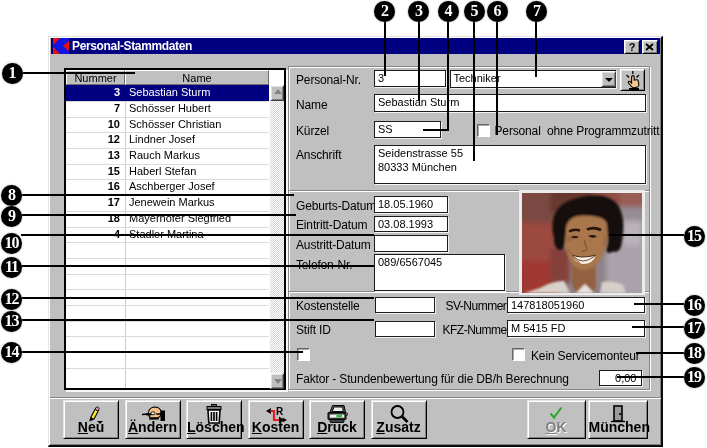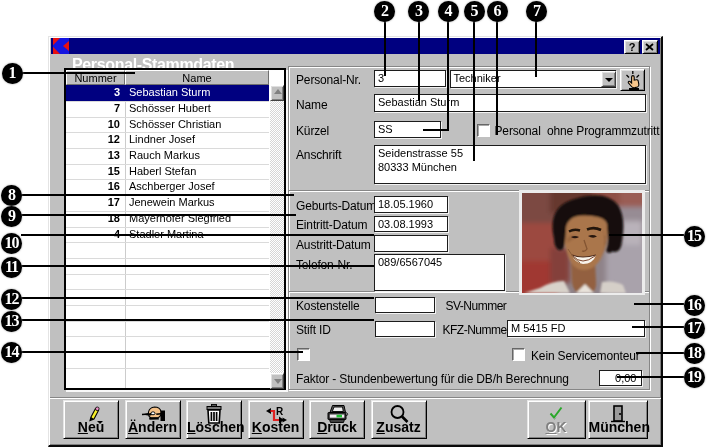--- a/index.html
+++ b/index.html
@@ -6,21 +6,21 @@
 #stage{position:relative;width:707px;height:448px;background:#fff;overflow:hidden;
   font-family:"Liberation Sans",sans-serif;font-size:11px;color:#000;-webkit-font-smoothing:antialiased;}
 #stage *{box-sizing:border-box;}
 .abs{position:absolute;}
 
 #win{left:48px;top:36px;width:615px;height:411px;background:#c0c0c0;
   border:1px solid;border-color:#e4e4e4 #0a0a0a #0a0a0a #e4e4e4;
   border-right-width:2px;border-bottom-width:2px;
   box-shadow:inset 1px 1px 0 #fff, inset -1px -1px 0 #808080;}
 #title{left:51px;top:38px;width:609px;height:16px;background:#000080;}
-#title .txt{position:absolute;left:21px;top:1px;color:#fff;font-weight:bold;font-size:16px;letter-spacing:-0.35px;margin-top:17px;}
+#title .txt{position:absolute;left:21px;top:1px;color:#fff;font-weight:bold;font-size:12px;letter-spacing:-0.35px;}
 .tbtn{position:absolute;top:2px;width:16px;height:14px;background:#c0c0c0;
   border:1px solid;border-color:#fff #000 #000 #fff;
   box-shadow:inset 1px 1px 0 #dfdfdf, inset -1px -1px 0 #808080;
   text-align:center;font-weight:bold;font-size:11px;line-height:12px;}
 
 #list{left:64px;top:68px;width:222px;height:322px;background:#fff;border:2px solid #000;box-shadow:2px 2px 0 #f8f8f8;}
 .hcell{position:absolute;top:0;height:15px;background:#c0c0c0;
   border:1px solid;border-color:#fff #707070 #707070 #fff;
   text-align:center;line-height:14px;font-size:11px;}
 .lrow{position:absolute;left:0;width:203px;height:15.7px;line-height:15.7px;}
@@ -165,20 +165,21 @@
 
   <div class="fld" style="left:374px;top:70px;width:71.5px;height:17px;">3</div>
   <div class="fld" style="left:374px;top:94px;width:272px;height:17.5px;">Sebastian Sturm</div>
   <div class="fld" style="left:374px;top:121px;width:67px;height:17px;">SS</div>
   <div class="fld" style="left:374px;top:145px;width:272px;height:39px;line-height:13.5px;">Seidenstrasse 55<br>80333 München</div>
   <div class="fld" style="left:374px;top:196px;width:74px;height:16.5px;">18.05.1960</div>
   <div class="fld" style="left:374px;top:215.5px;width:74px;height:16.5px;">03.08.1993</div>
   <div class="fld" style="left:374px;top:235px;width:74px;height:16.5px;"></div>
   <div class="fld" style="left:374px;top:254px;width:131px;height:36.5px;">089/6567045</div>
   <div class="fld" style="left:374.5px;top:296.5px;width:60px;height:16.5px;"></div>
+  <div class="fld" style="left:507px;top:296.5px;width:138px;height:16.5px;">147818051960</div>
   <div class="fld" style="left:374.5px;top:320.5px;width:60px;height:16.5px;"></div>
   <div class="fld" style="left:507px;top:320px;width:138px;height:16.5px;">M 5415 FD</div>
   <div class="fld" style="left:599px;top:369.5px;width:42.5px;height:16px;text-align:right;padding-right:4px;">0,00</div>
 
   <div class="fld" style="left:449.5px;top:70px;width:166.5px;height:17.5px;">Techniker</div>
   <div class="abs" style="left:601px;top:71px;width:14.5px;height:15.5px;background:#c0c0c0;
     border:1px solid;border-color:#fff #404040 #404040 #fff;box-shadow:inset 1px 1px 0 #dfdfdf, inset -1px -1px 0 #808080;">
     <span class="arr" style="left:3px;top:6px;border-top:4px solid #000;border-bottom:none;"></span>
   </div>
 

